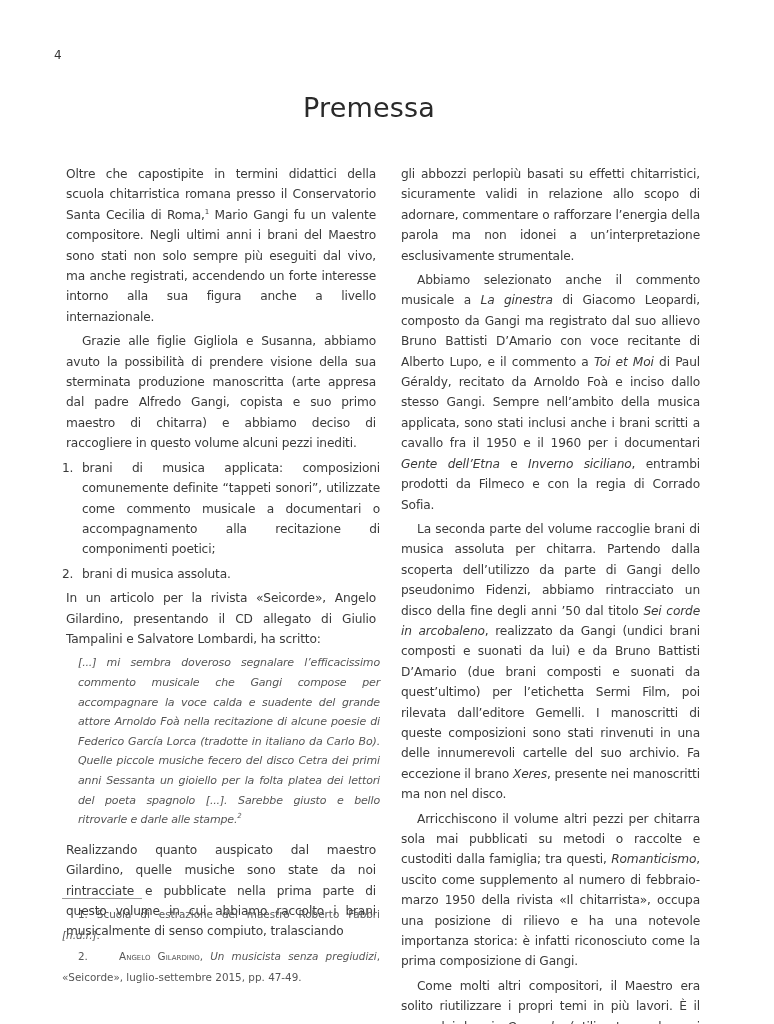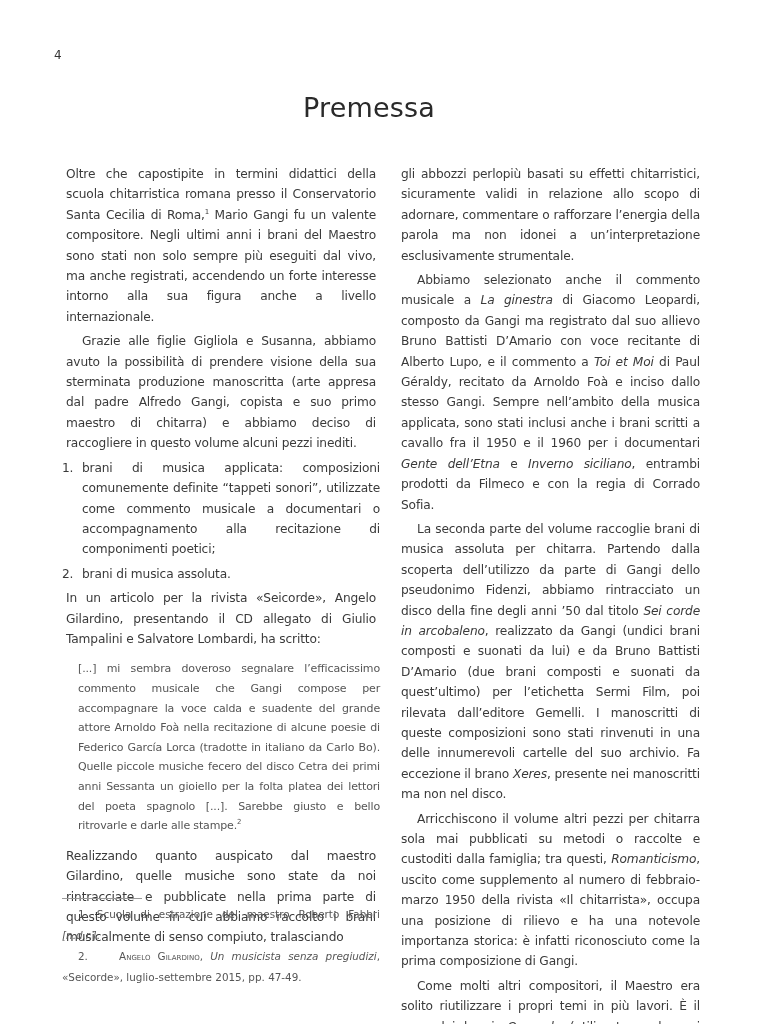--- a/index.html
+++ b/index.html
@@ -10,21 +10,21 @@
            font-size: 27px; color: #2a2a2a; letter-spacing: 0.2px; font-weight: normal; }
   .col { position: absolute; top: 160px; font-size: 12.2px; line-height: 20.4px;
          text-align: justify; letter-spacing: -0.15px; }
   .col-left { left: 62px; width: 318px; }
   .col-right { left: 397px; width: 307px; }
   .col p { margin: 4px; }
   .indent { text-indent: 16px; }
   .list { margin: 2px 0 2px 0; padding: 0; list-style: none; }
   .list li { position: relative; padding-left: 20px; margin-bottom: 4px; }
   .list li .num { position: absolute; left: 0; top: 0; }
-  .quote { margin: 10px 0 10px 16px; font-size: 11px; line-height: 19.6px; color: #555; }
+  .quote { margin: 4px 0 10px 16px; font-size: 11px; line-height: 19.6px; color: #555; font-style: italic; }
   .sup { font-size: 7px; vertical-align: super; line-height: 0; }
   .rule { position: absolute; left: 62px; top: 898px; width: 80px; border-top: 1px solid #999; }
   .footnotes { position: absolute; left: 62px; top: 904px; width: 318px; font-size: 10.4px;
                line-height: 21px; color: #555; text-align: justify; }
   .footnotes p { margin: 0; }
   .fn-indent { text-indent: 16px; }
   .sc { font-variant: small-caps; margin-left: 24px; }
   em { font-style: italic; }
 </style>
 </head>

